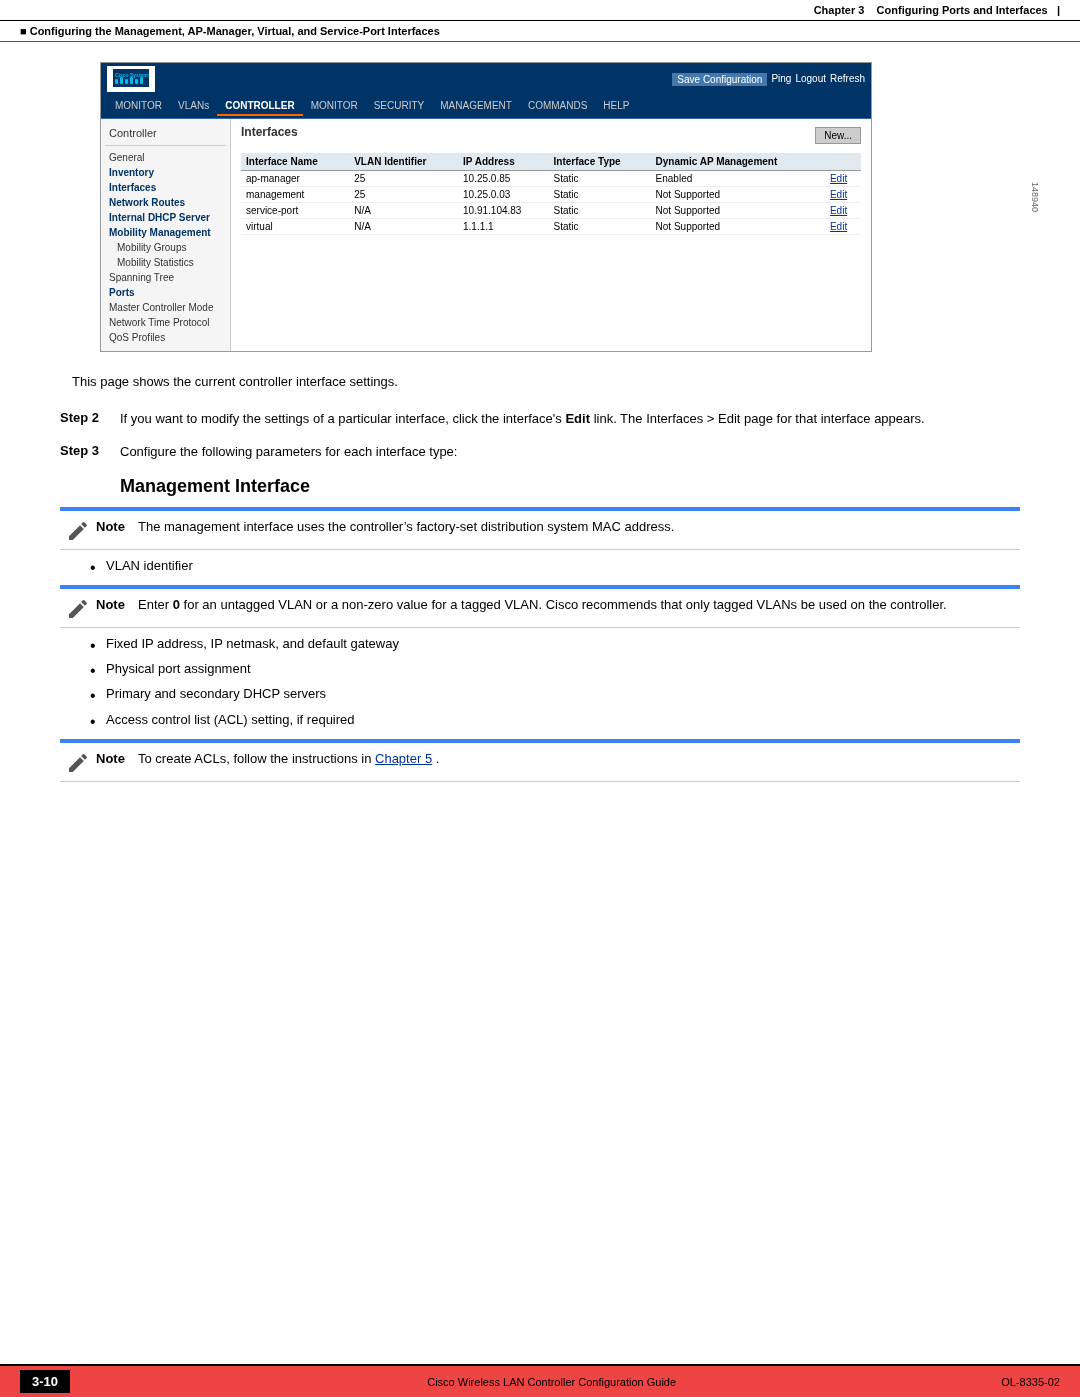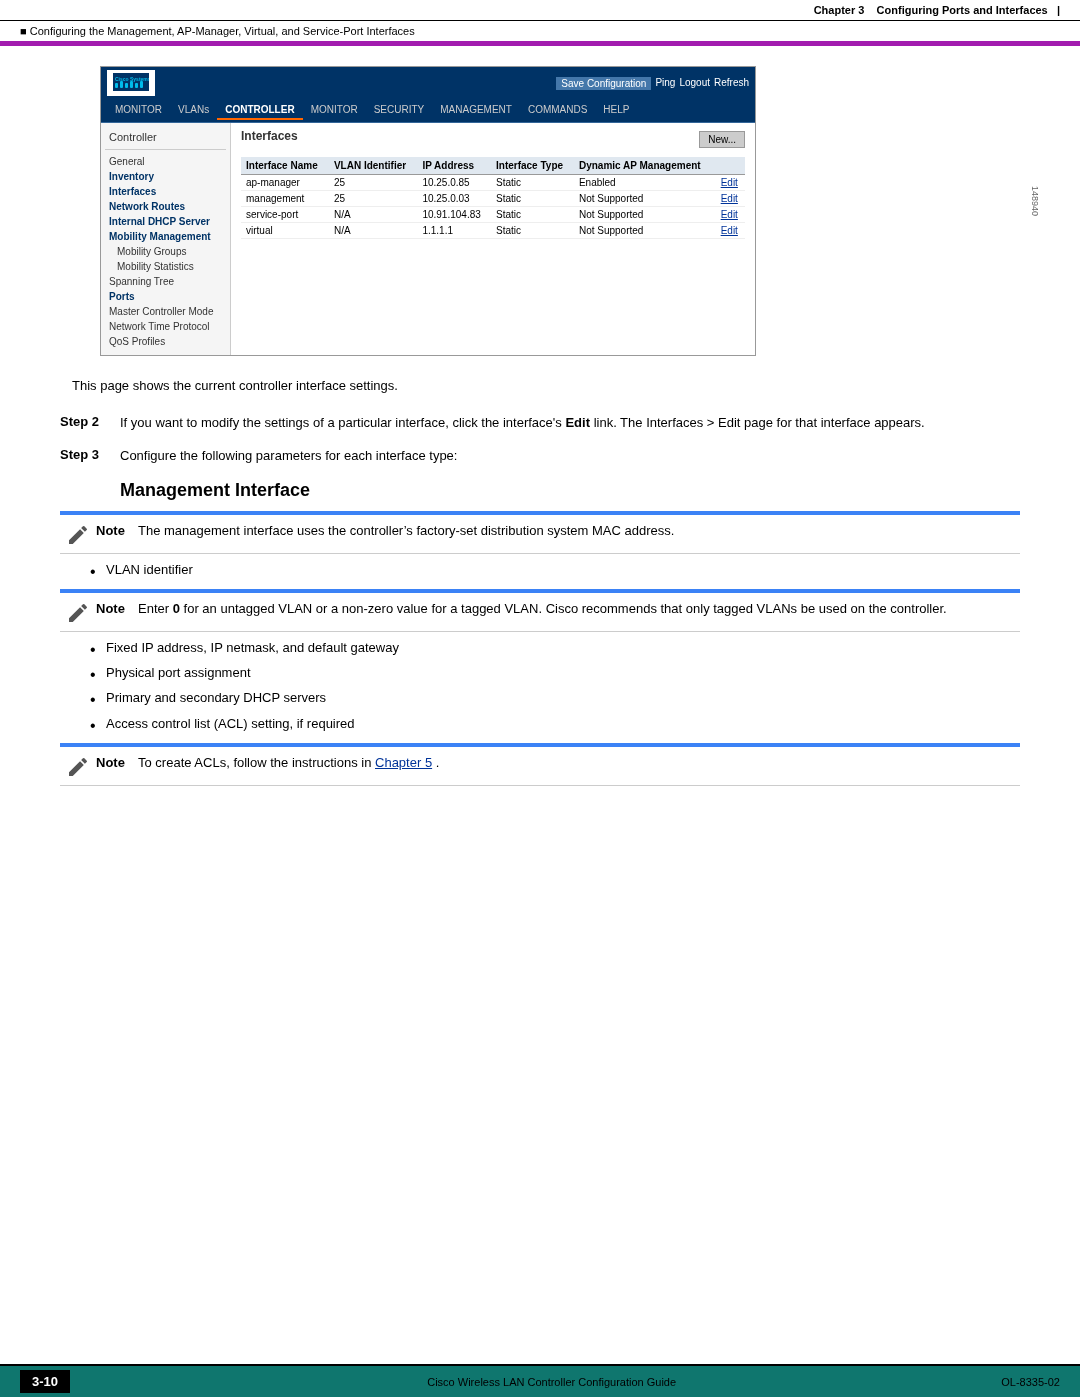--- a/index.html
+++ b/index.html
@@ -15,42 +15,42 @@
     .chapter-header {
       display: flex;
       justify-content: space-between;
       font-size: 11px;
       padding: 4px 20px;
       border-bottom: 1px solid #000;
     }
     .breadcrumb-bar {
       font-size: 11px;
       padding: 4px 20px;
-      border-bottom: 5px solid #a21caf;
-      font-weight: normal;
+      border-bottom: 1px solid #a21caf;
+      font-weight: bold;
     }
 
     
     .main-content {
       padding: 20px 60px;
     }
 
     
     .figure-caption {
       font-style: italic;
       font-weight: bold;
       font-size: 13px;
       margin-bottom: 8px;
       margin-left: 40px;
     }
 
     
     .cisco-ui {
       border: 1px solid #999;
-      width: 656px;
+      width: 772px;
       margin-left: 40px;
       margin-bottom: 20px;
       font-size: 11px;
       background: #fff;
     }
     .cisco-logo {
       background: #fff;
       padding: 4px 8px;
       display: flex;
       align-items: center;
@@ -213,21 +213,21 @@
     .page-footer {
       position: absolute;
       bottom: 0;
       left: 0;
       right: 0;
       border-top: 2px solid #000;
       display: flex;
       justify-content: space-between;
       align-items: center;
       padding: 4px 20px;
-      background: #0f766e;
+      background: #ef4444;
     }
     .footer-page-num {
       background: #000;
       color: #fff;
       font-weight: bold;
       padding: 4px 12px;
       font-size: 13px;
     }
     .footer-title {
       font-size: 11px;

